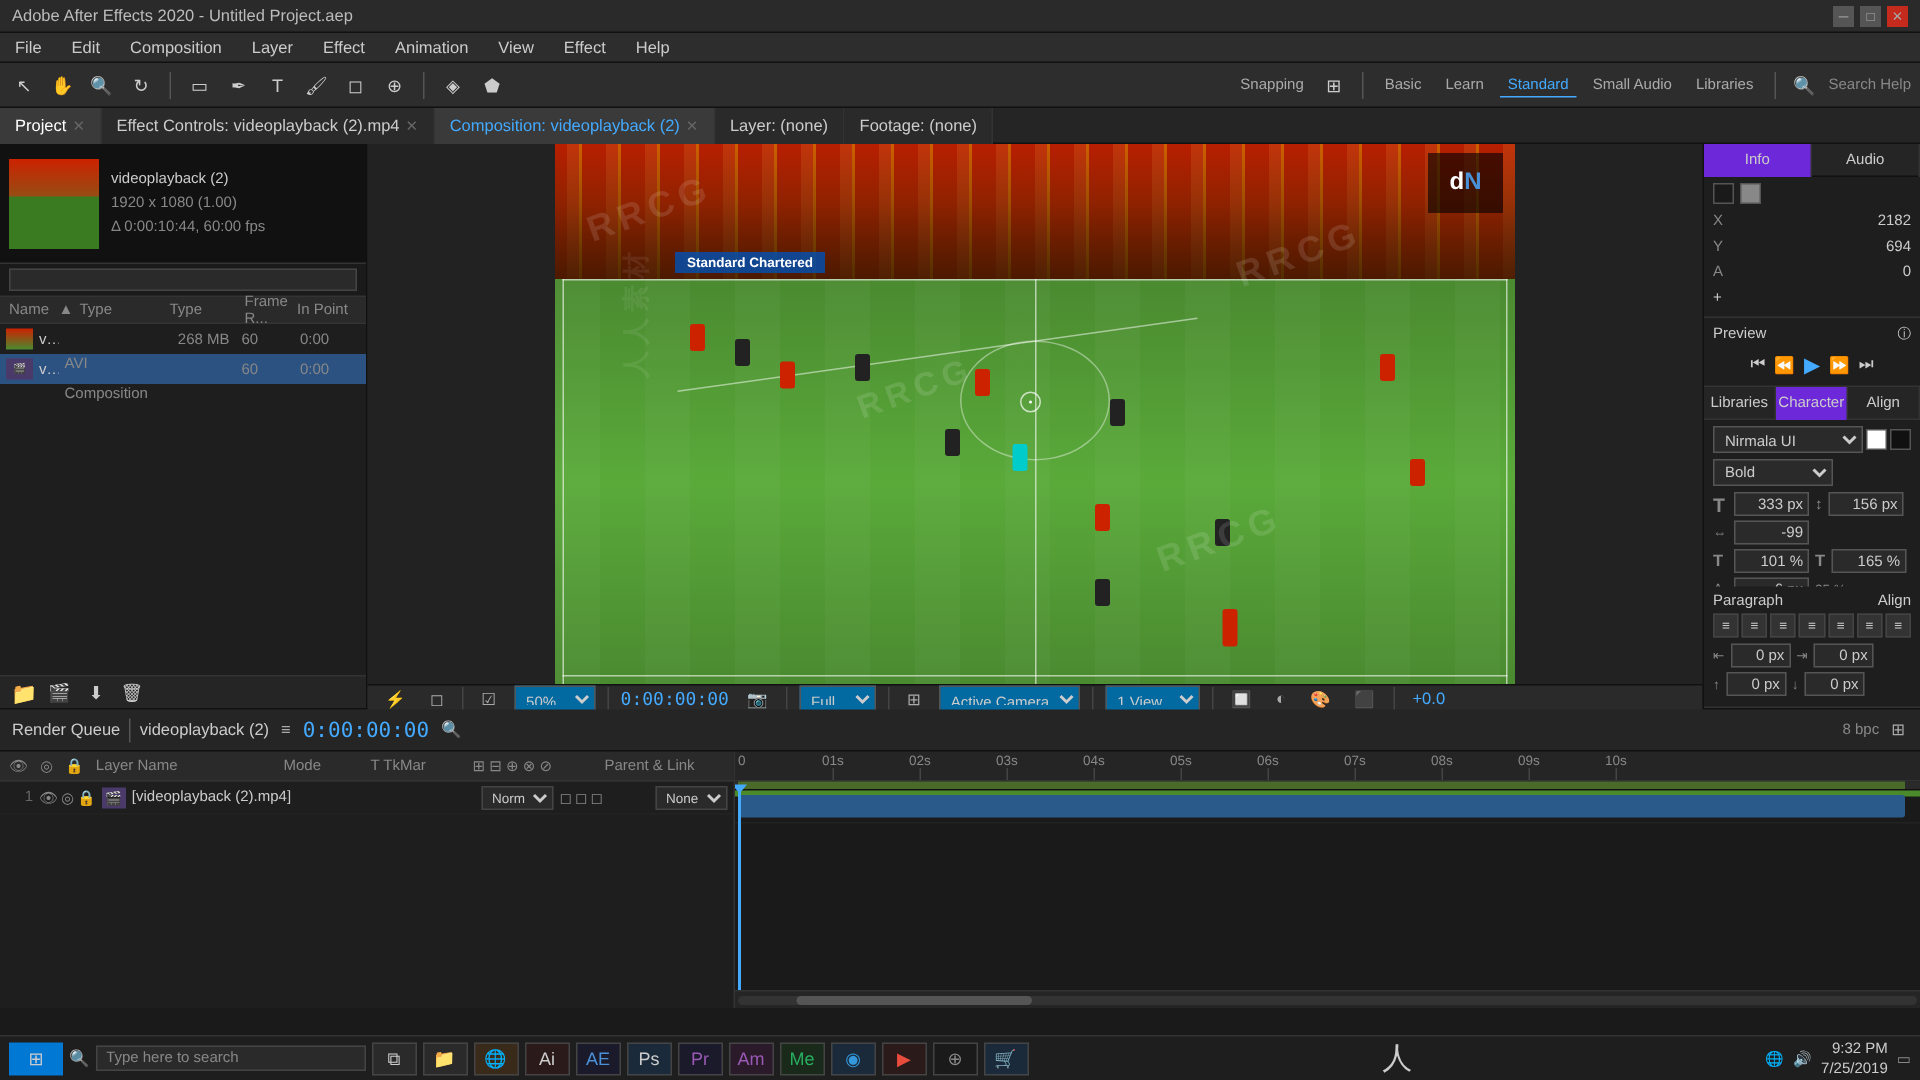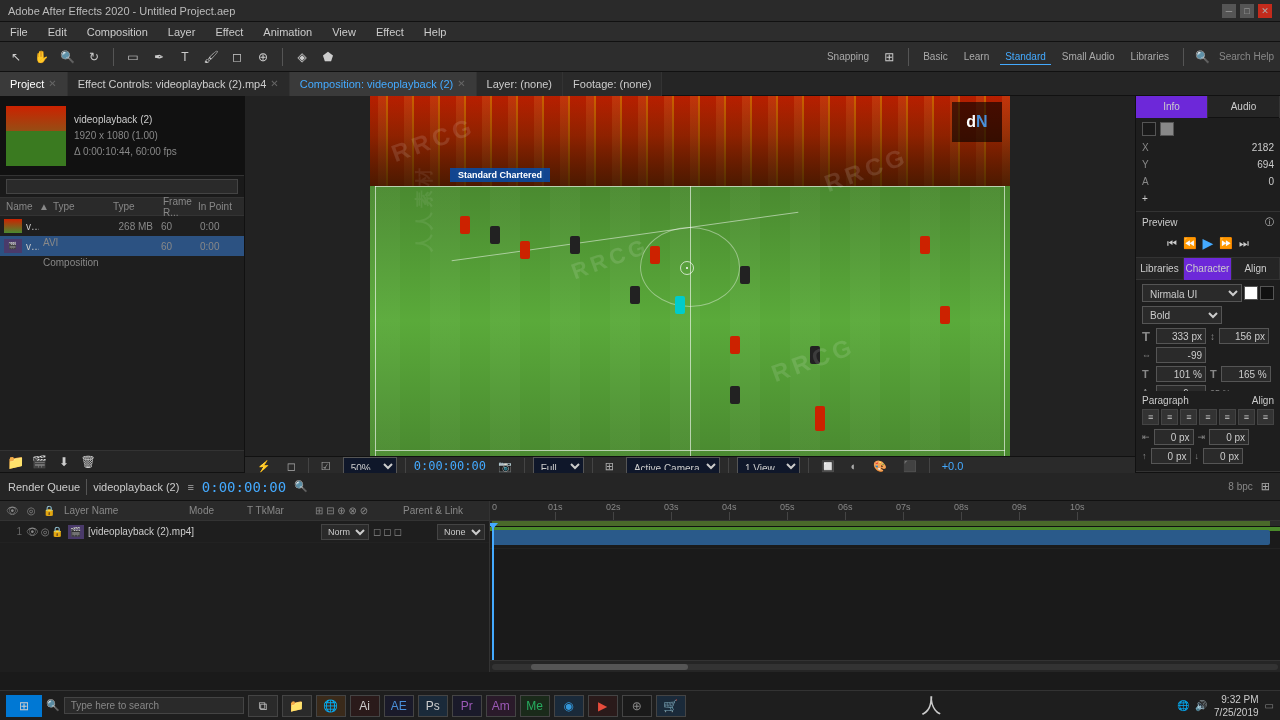--- a/index.html
+++ b/index.html
@@ -265,21 +265,21 @@
       font-size: 10px;
       color: #aaa;
     }
     .vc-btn {
       background: none; border: none;
       color: #aaa; cursor: pointer;
       font-size: 11px;
       padding: 2px 4px;
     }
     .vc-select {
-      background: #0f172a; border: 1px solid #555;
+      background: #0369a1; border: 1px solid #555;
       color: #ccc; font-size: 10px;
       padding: 4px 3px;
       height: 18px;
     }
     .vc-separator { width: 1px; height: 16px; background: #444; }
 
     
     #right-panel {
       width: 145px;
       background: #1e1e1e;

